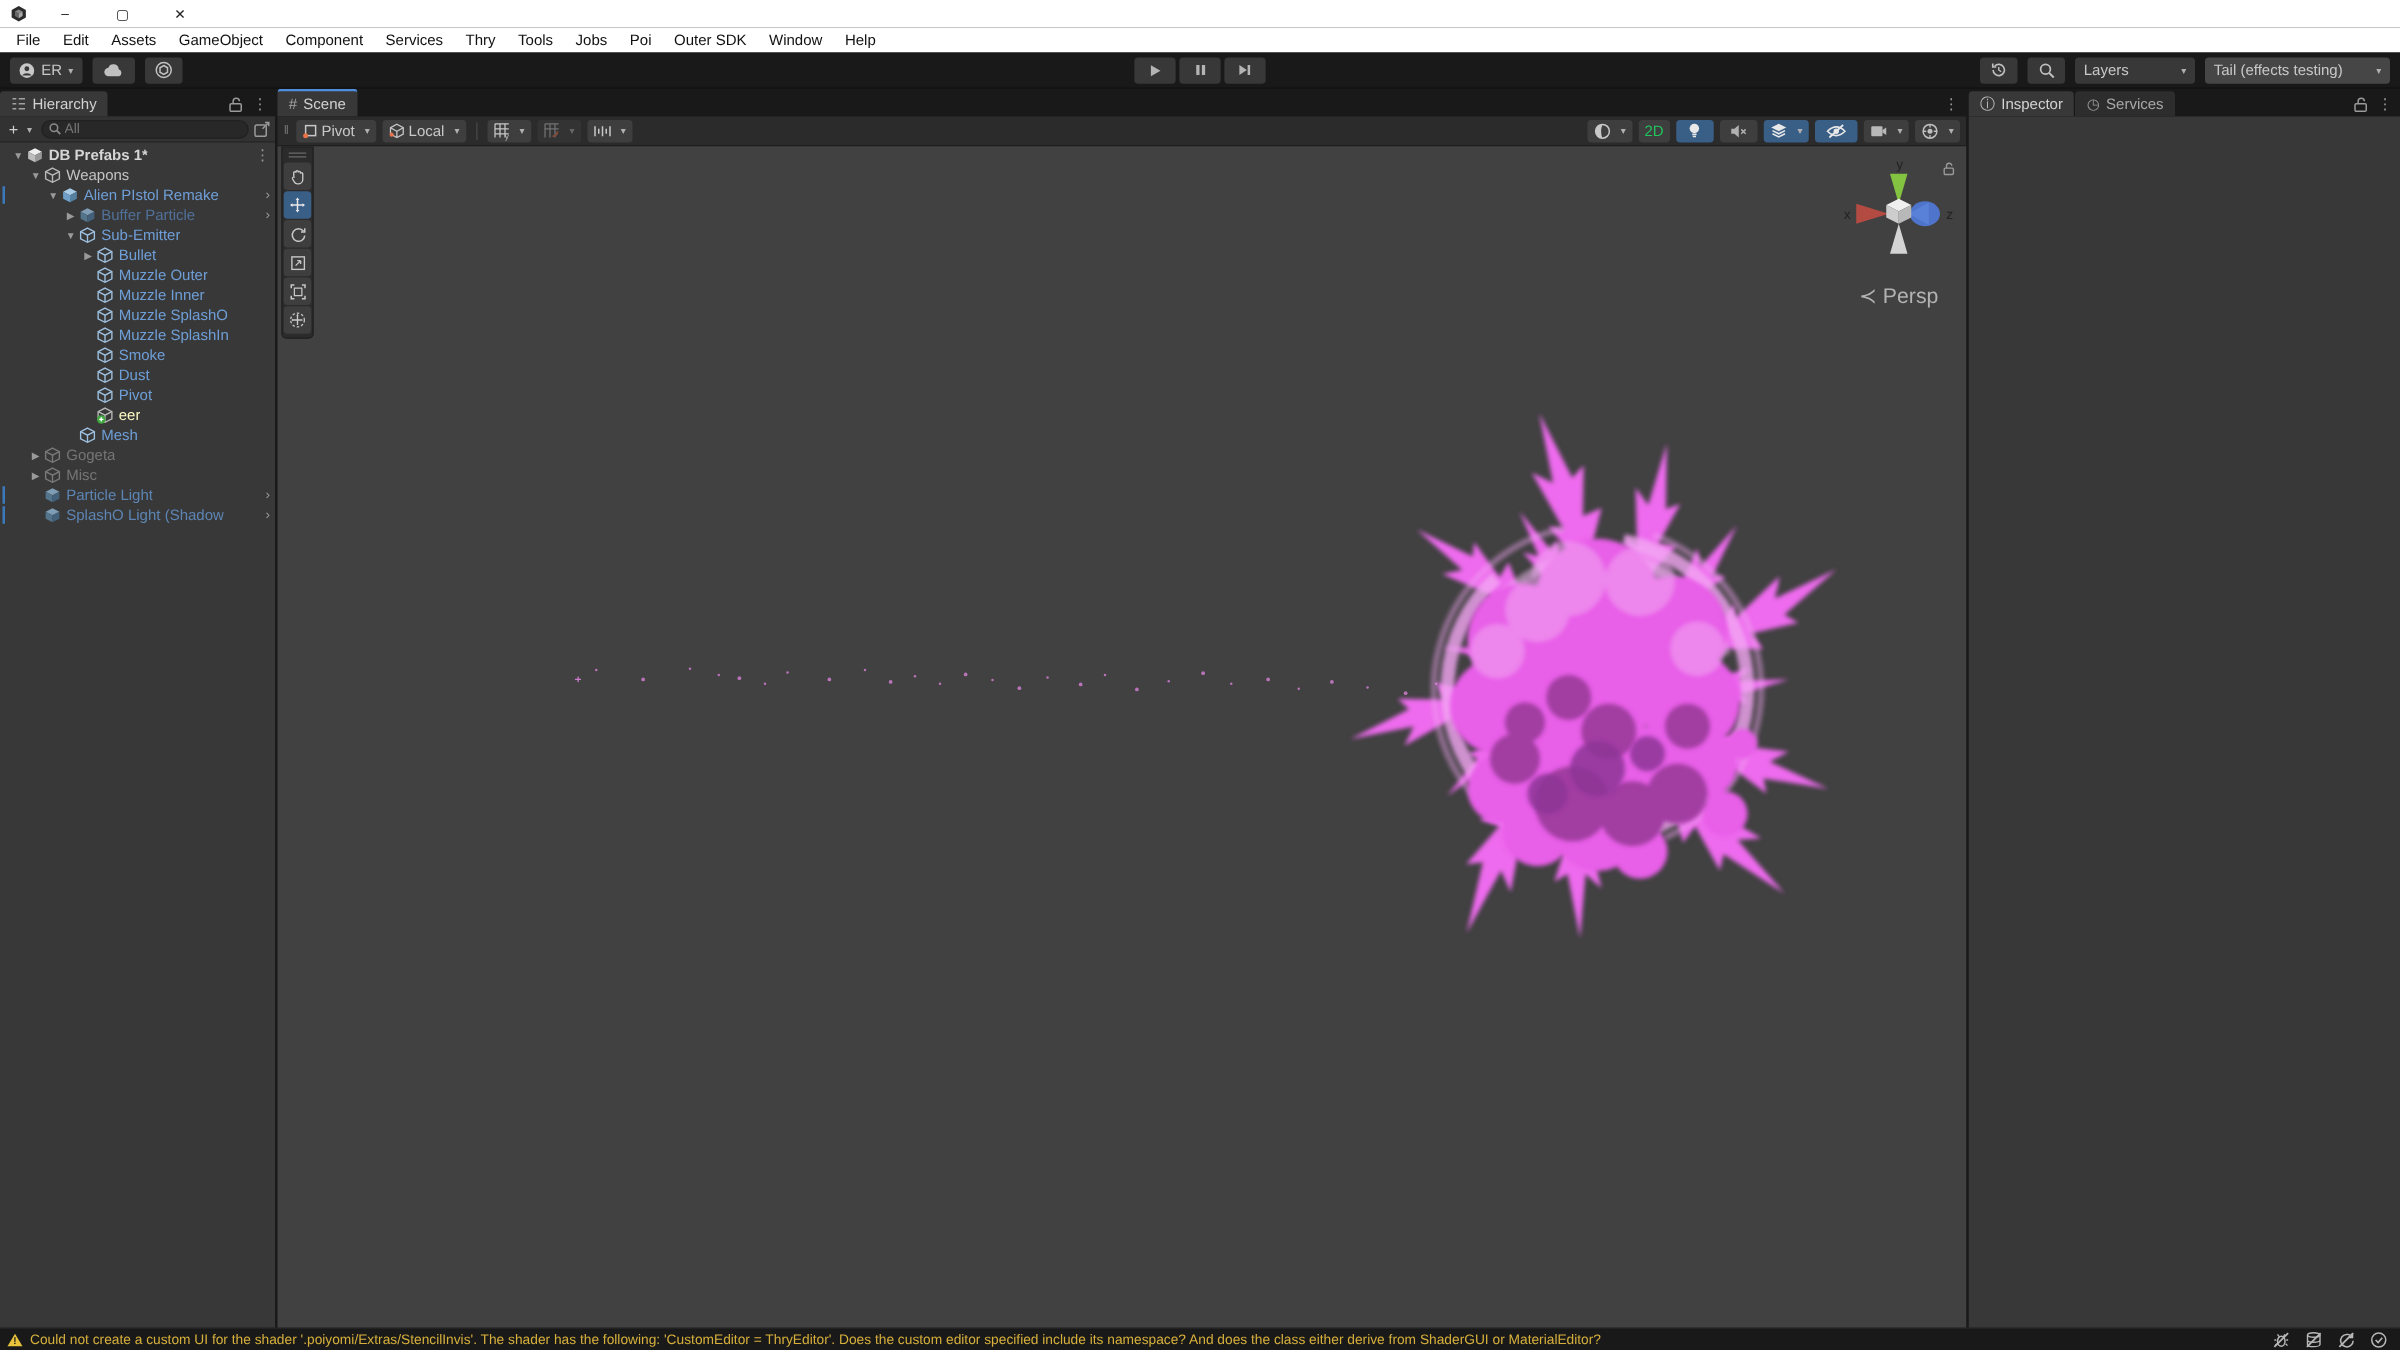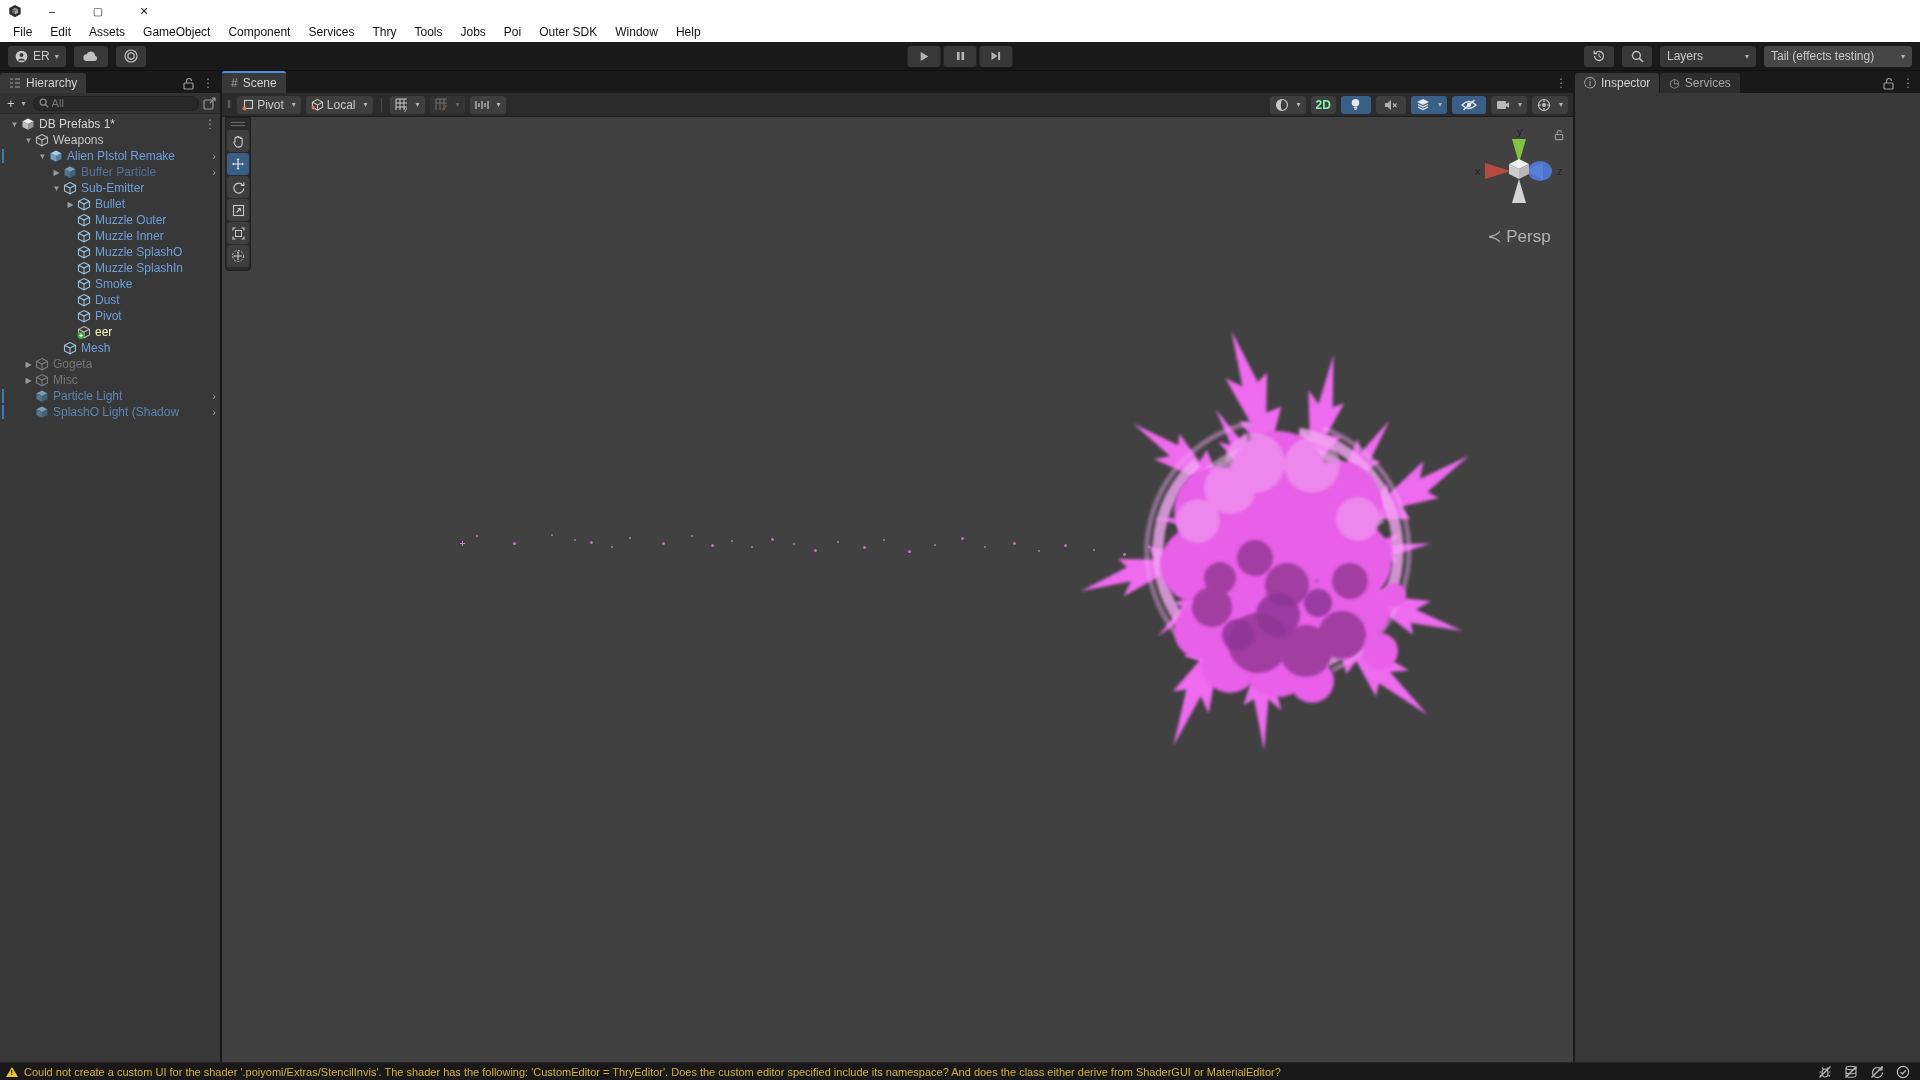--- a/index.html
+++ b/index.html
@@ -53,21 +53,21 @@
   .search-pill input { background:transparent; border:none; outline:none; color:#9a9a9a;
     font-size:11px; width:100%; font-family:"Liberation Sans", sans-serif; }
   .tree { padding-top:2px; }
   .h-row { height:16px; display:flex; align-items:center; position:relative; padding-right:4px; }
   .h-row .bar { position:absolute; left:26px; top:1px; bottom:1px; width:2px; background:#3a79bb; }
   .h-arrow { width:13px; font-size:8px; color:#9a9a9a; text-align:center; flex:none; }
   .h-ico { width:14px; height:14px; flex:none; margin-right:4px; }
   .h-label { white-space:nowrap; overflow:hidden; }
   .h-chev { margin-left:auto; color:#9a9a9a; font-size:11px; }
   .h-kebab { margin-left:auto; color:#9a9a9a; }
-  .st-white{color:#d6d6d6;font-weight:normal}.st-light{color:#c4c4c4}
+  .st-white{color:#d6d6d6;font-weight:bold}.st-light{color:#c4c4c4}
   .st-prefab{color:#6f9fd8}.st-prefab-dim{color:#51719a}.st-gray{color:#757575}.st-faded{color:#5d85b4}
   .st-plain{color:#fef9c3;font-weight:normal}
 
   
   .scene-panel { flex:1; display:flex; flex-direction:column; margin-right:2px; }
   .scene-toolbar { height:24px; background:#2b2b2b; border-bottom:1px solid #1e1e1e;
     display:flex; align-items:center; padding:0 5px; gap:5px; }
   .sbtn { background:#3e3e3e; border-radius:3px; height:18px; display:flex; align-items:center;
     padding:0 5px; color:#c8c8c8; gap:3px; }
   .sbtn.blue { background:#3a5f87; }
@@ -496,21 +496,21 @@
 
       <div class="right">
         <div class="sbtn">
           <svg width="14" height="14" viewBox="0 0 14 14">
             <circle cx="7" cy="7" r="5.5" fill="none" stroke="#c8c8c8" stroke-width="1.2"></circle>
             <path d="M7 1.5 a5.5 5.5 0 0 0 0 11 a8 11 0 0 1 0 -11" fill="#c8c8c8"></path>
           </svg>
           <span class="caret">▾</span>
         </div>
         <div class="sbtn">
-          <span style="font-weight:bold;color:#86efac">2D</span>
+          <span style="font-weight:normal;color:#22c55e">2D</span>
         </div>
         <div class="sbtn blue" style="width:30px;justify-content:center">
           <svg width="11" height="13" viewBox="0 0 11 13">
             <circle cx="5.5" cy="4.8" r="3.8" fill="#e8e8e8"></circle>
             <rect x="3.8" y="8.8" width="3.4" height="1.4" fill="#e8e8e8"></rect>
             <rect x="4.2" y="10.6" width="2.6" height="1.2" fill="#e8e8e8"></rect>
           </svg>
         </div>
         <div class="sbtn" style="width:30px;justify-content:center">
           <svg width="14" height="12" viewBox="0 0 14 12">

